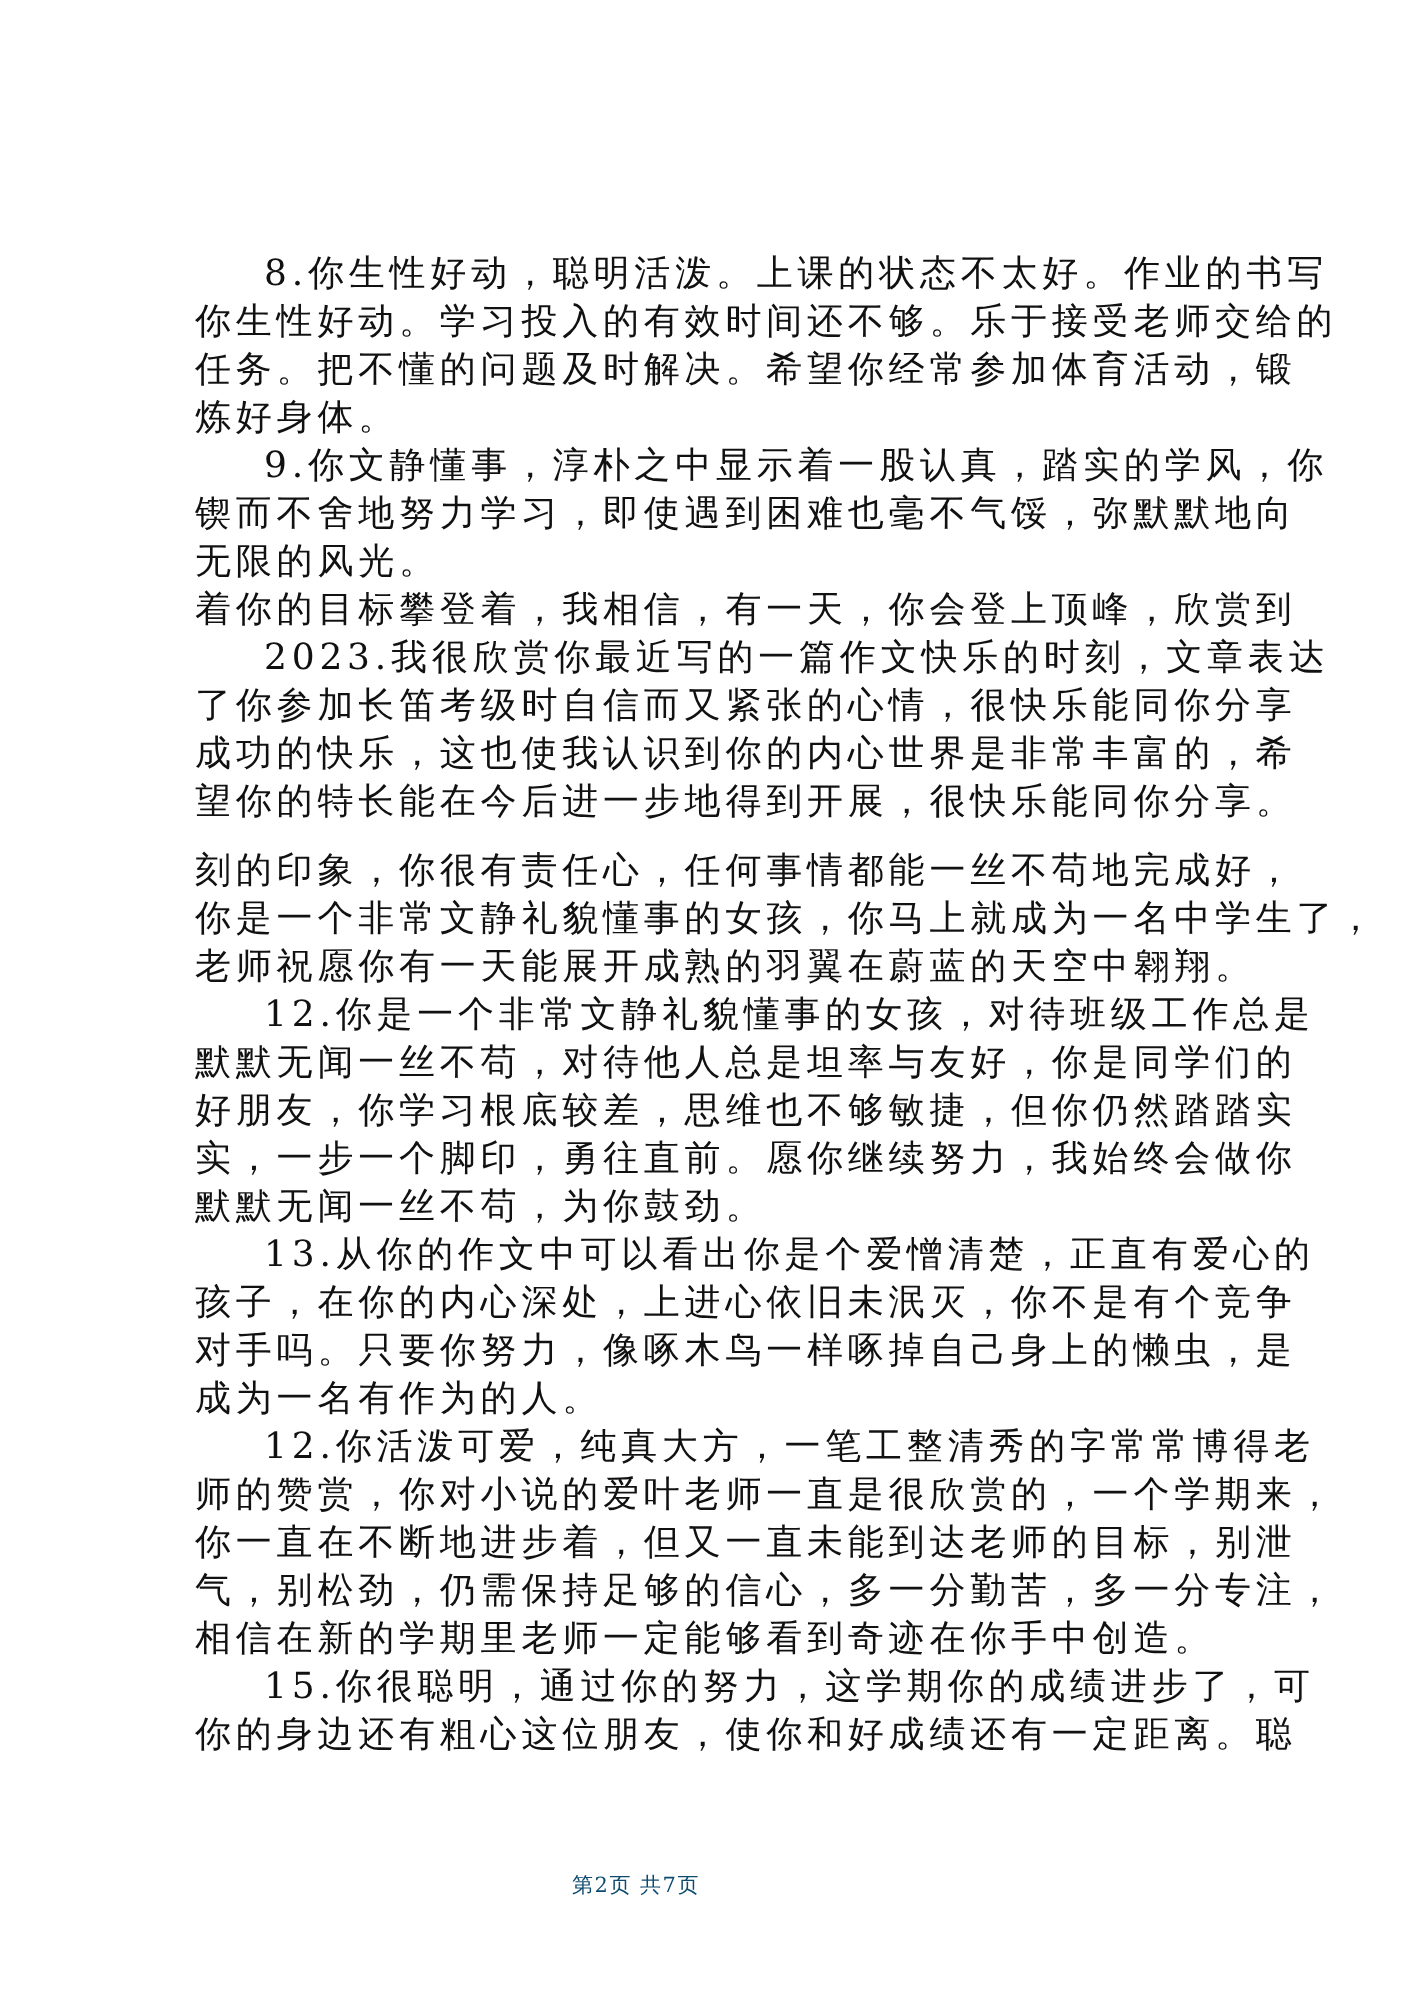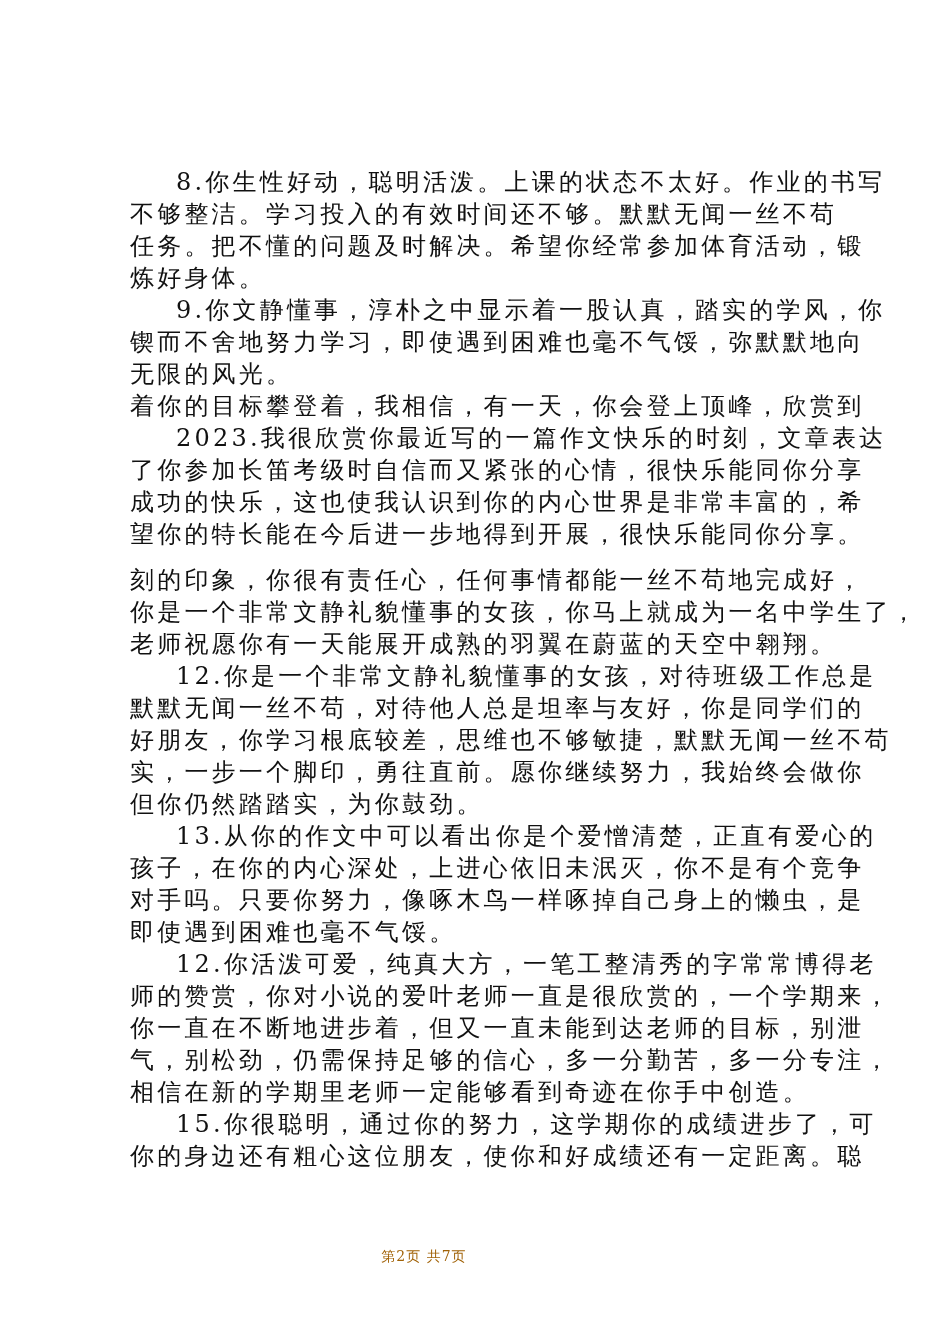--- a/index.html
+++ b/index.html
@@ -6,31 +6,31 @@
   body { width: 950px; height: 1344px; position: relative; overflow: hidden;
          font-family: "DejaVu Serif", "Liberation Serif", serif; color: #111111; }
   .page { position: absolute; left: 0; top: 0; width: 950px; height: 1344px; background: #ffffff; }
   .body-text { position: absolute; left: 130px; top: 166px; width: 700px; }
   .para { margin: 0; }
   .line { display: block; height: 32px; line-height: 32px; font-size: 24px;
           white-space: nowrap; letter-spacing: 3.2px; }
   .line.indent { padding-left: 46px; }
   .gap { height: 14px; }
   .footer { position: absolute; left: 0; width: 848px; top: 1248px; text-align: center;
-            font-size: 14px; color: #a16207; letter-spacing: 1px; }
+            font-size: 14px; color: #0c4a6e; letter-spacing: 1px; }
 </style>
 </head>
 <body>
 
 <div class="page">
   <div class="body-text">
 
     <div class="para">
       <span class="line indent">8.你生性好动，聪明活泼。上课的状态不太好。作业的书写</span>
-      <span class="line">不够整洁。学习投入的有效时间还不够。默默无闻一丝不苟</span>
+      <span class="line">你生性好动。学习投入的有效时间还不够。乐于接受老师交给的</span>
       <span class="line">任务。把不懂的问题及时解决。希望你经常参加体育活动，锻</span>
       <span class="line">炼好身体。</span>
     </div>
 
     <div class="para">
       <span class="line indent">9.你文静懂事，淳朴之中显示着一股认真，踏实的学风，你</span>
       <span class="line">锲而不舍地努力学习，即使遇到困难也毫不气馁，弥默默地向</span>
       <span class="line">无限的风光。</span>
       <span class="line">着你的目标攀登着，我相信，有一天，你会登上顶峰，欣赏到</span>
     </div>
@@ -46,30 +46,30 @@
 
     <div class="para">
       <span class="line">刻的印象，你很有责任心，任何事情都能一丝不苟地完成好，</span>
       <span class="line">你是一个非常文静礼貌懂事的女孩，你马上就成为一名中学生了，</span>
       <span class="line">老师祝愿你有一天能展开成熟的羽翼在蔚蓝的天空中翱翔。</span>
     </div>
 
     <div class="para">
       <span class="line indent">12.你是一个非常文静礼貌懂事的女孩，对待班级工作总是</span>
       <span class="line">默默无闻一丝不苟，对待他人总是坦率与友好，你是同学们的</span>
-      <span class="line">好朋友，你学习根底较差，思维也不够敏捷，默默无闻一丝不苟</span>
+      <span class="line">好朋友，你学习根底较差，思维也不够敏捷，但你仍然踏踏实</span>
       <span class="line">实，一步一个脚印，勇往直前。愿你继续努力，我始终会做你</span>
-      <span class="line">但你仍然踏踏实，为你鼓劲。</span>
+      <span class="line">默默无闻一丝不苟，为你鼓劲。</span>
     </div>
 
     <div class="para">
       <span class="line indent">13.从你的作文中可以看出你是个爱憎清楚，正直有爱心的</span>
       <span class="line">孩子，在你的内心深处，上进心依旧未泯灭，你不是有个竞争</span>
       <span class="line">对手吗。只要你努力，像啄木鸟一样啄掉自己身上的懒虫，是</span>
-      <span class="line">即使遇到困难也毫不气馁。</span>
+      <span class="line">成为一名有作为的人。</span>
     </div>
 
     <div class="para">
       <span class="line indent">12.你活泼可爱，纯真大方，一笔工整清秀的字常常博得老</span>
       <span class="line">师的赞赏，你对小说的爱叶老师一直是很欣赏的，一个学期来，</span>
       <span class="line">你一直在不断地进步着，但又一直未能到达老师的目标，别泄</span>
       <span class="line">气，别松劲，仍需保持足够的信心，多一分勤苦，多一分专注，</span>
       <span class="line">相信在新的学期里老师一定能够看到奇迹在你手中创造。</span>
     </div>
 

